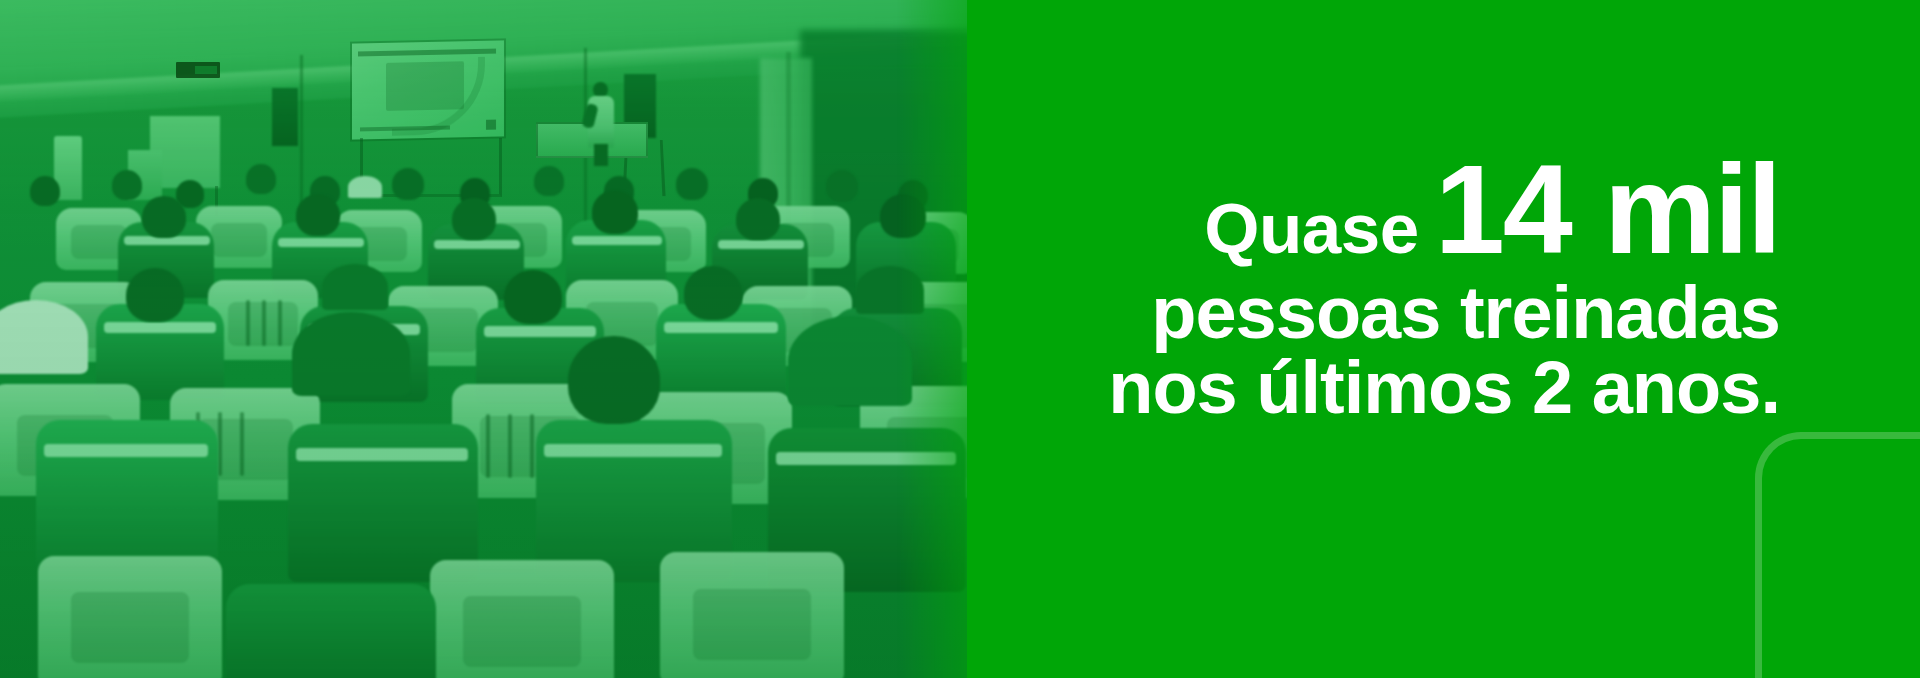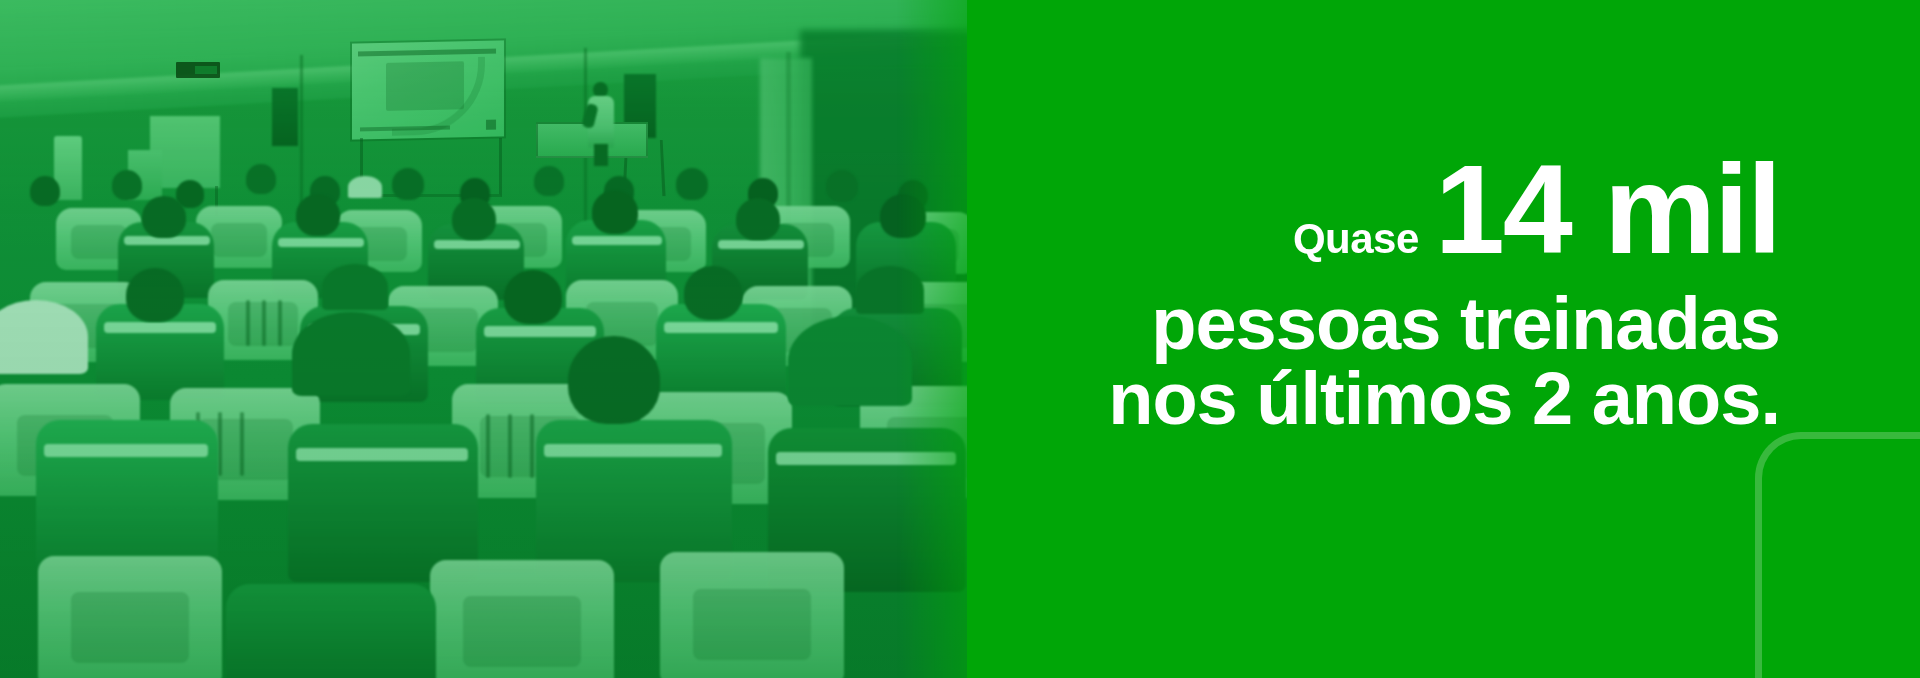--- a/index.html
+++ b/index.html
@@ -321,39 +321,39 @@
     text-align: right;
     color: #ffffff;
     line-height: .96;
     letter-spacing: -0.5px;
   }
   .line1 {
     display: block;
     white-space: nowrap;
   }
   .lead {
-    font-size: 42px;
+    font-size: 71px;
     font-weight: 700;
     vertical-align: baseline;
     letter-spacing: -0.5px;
   }
   .big {
     font-size: 126px;
     font-weight: 700;
     letter-spacing: -2px;
     margin-left: 16px;
   }
   .line2, .line3 {
     display: block;
     font-size: 74px;
     font-weight: 700;
     white-space: nowrap;
     letter-spacing: -1px;
   }
-  .line2 { margin-top: 17px; text-align: right; }
+  .line2 { margin-top: 6px; text-align: right; }
   .line3 { margin-top: 4px; }
 
   
   .corner-rule {
     position: absolute;
     left: 788px;
     top: 432px;
     width: 260px;
     height: 260px;
     border-top: 7px solid rgba(255,255,255,.22);

